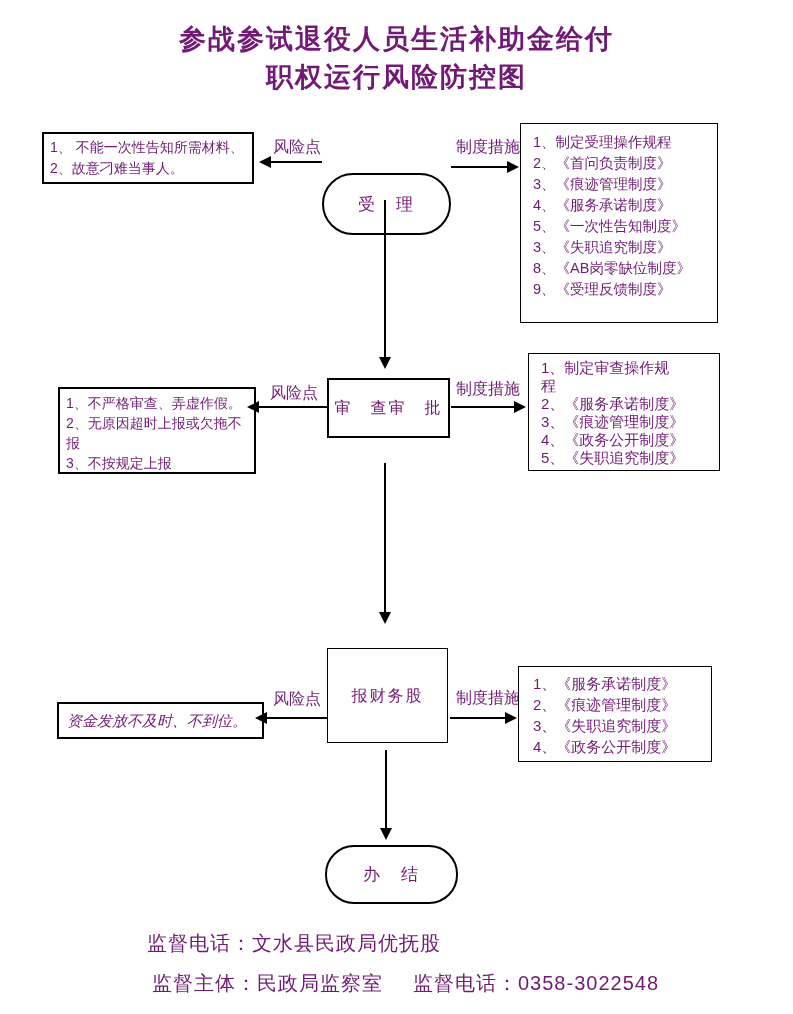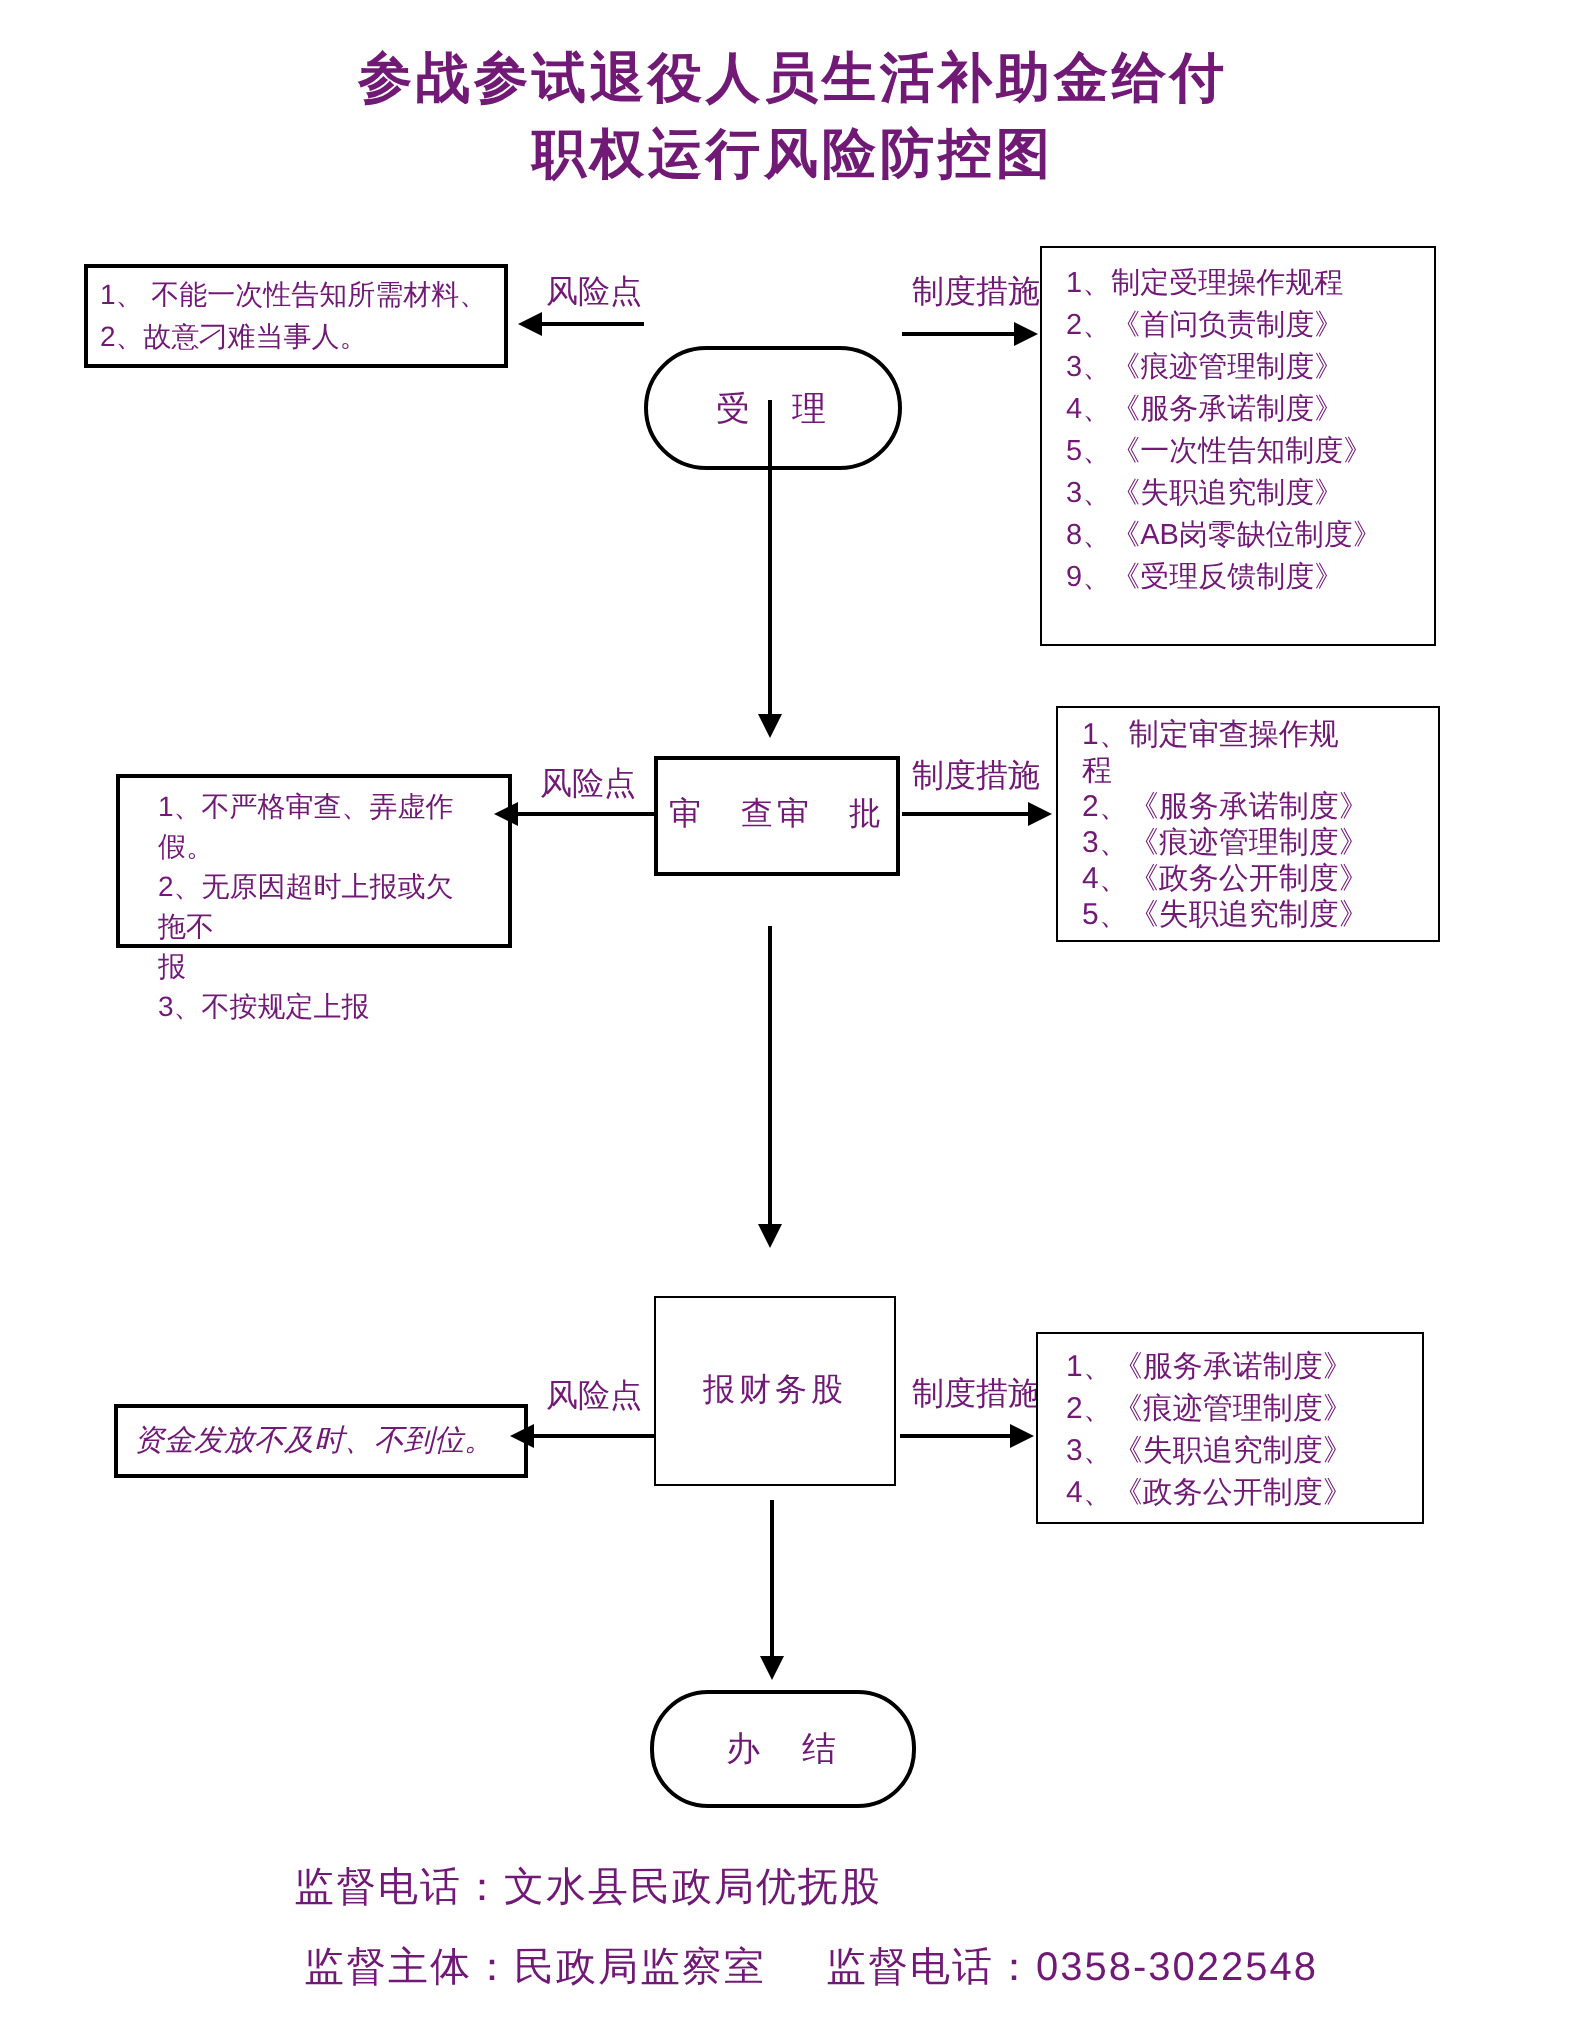--- a/index.html
+++ b/index.html
@@ -82,21 +82,21 @@
         <div class="li">4、《服务承诺制度》</div>
         <div class="li">5、《一次性告知制度》</div>
         <div class="li">3、《失职追究制度》</div>
         <div class="li">8、《AB岗零缺位制度》</div>
         <div class="li">9、《受理反馈制度》</div>
       </div>
   </div>
 
   <div class="arrow-v" style="left:384px;top:200px;height:158px;"></div>
 
-  <div class="box risklist" style="left:58px;top:387px;width:198px;height:87px;padding:4px 19px;font-size:14px;line-height:20px;">
+  <div class="box risklist" style="left:58px;top:387px;width:198px;height:87px;padding:4px 6px;font-size:14px;line-height:20px;">
     <div>
         <div class="li">1、不严格审查、弄虚作假。</div>
         <div class="li">2、无原因超时上报或欠拖不
 报</div>
         <div class="li">3、不按规定上报</div>
       </div>
   </div>
   <div class="lbl" style="left:270px;top:383px;">风险点</div>
   <div class="arrow-h left" style="left:258px;top:406px;width:69px;"></div>
 

